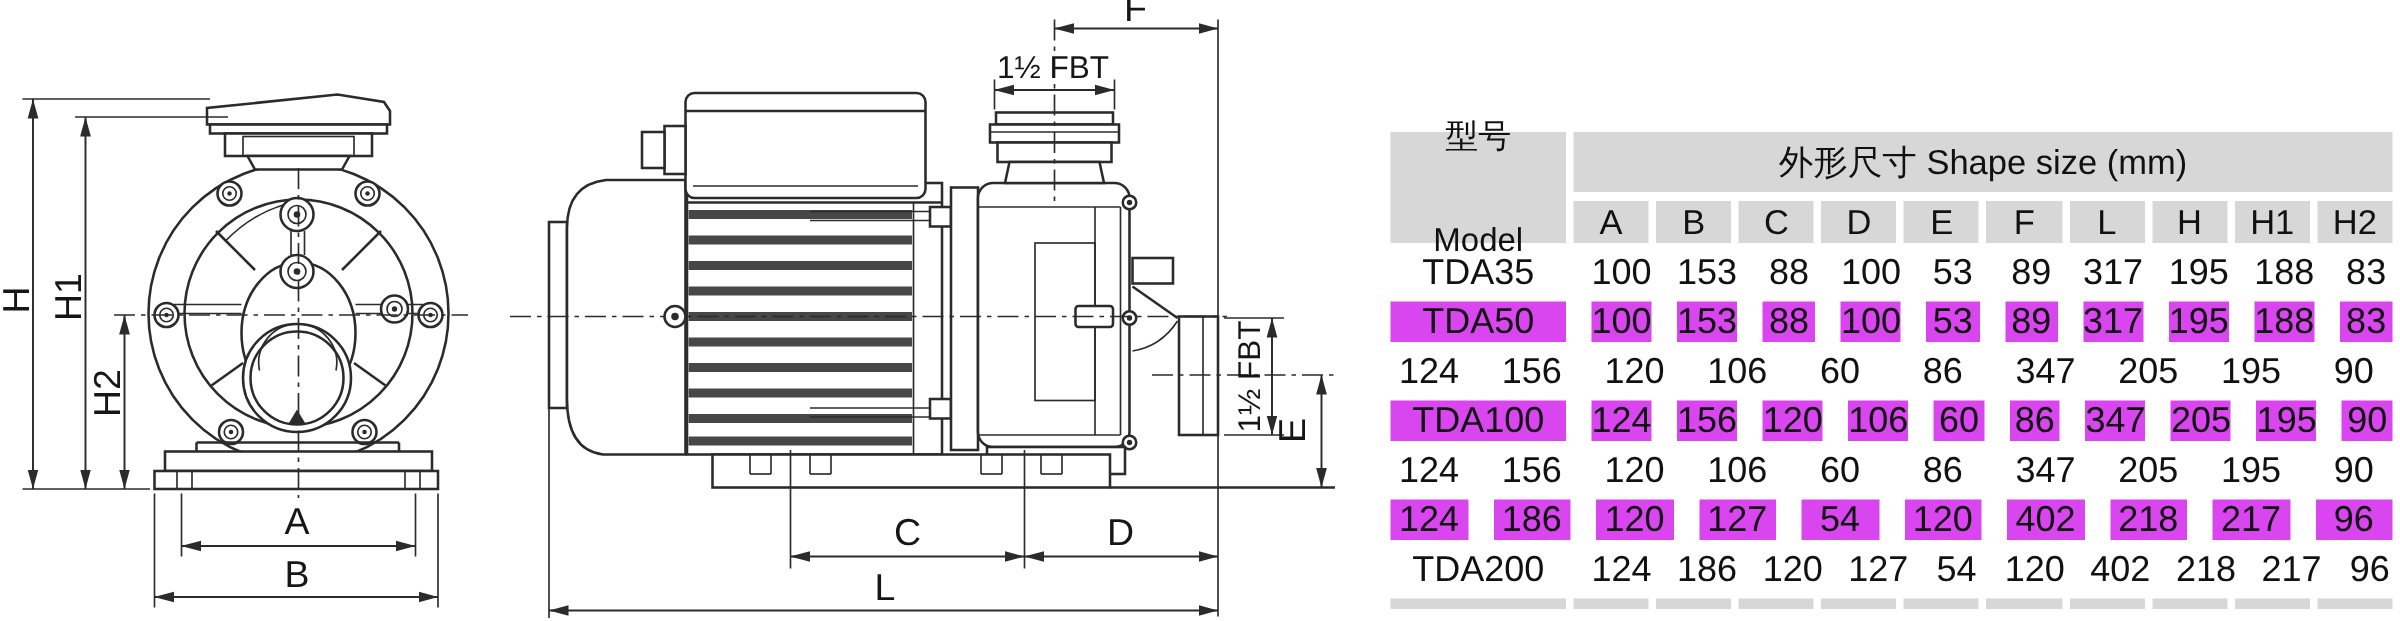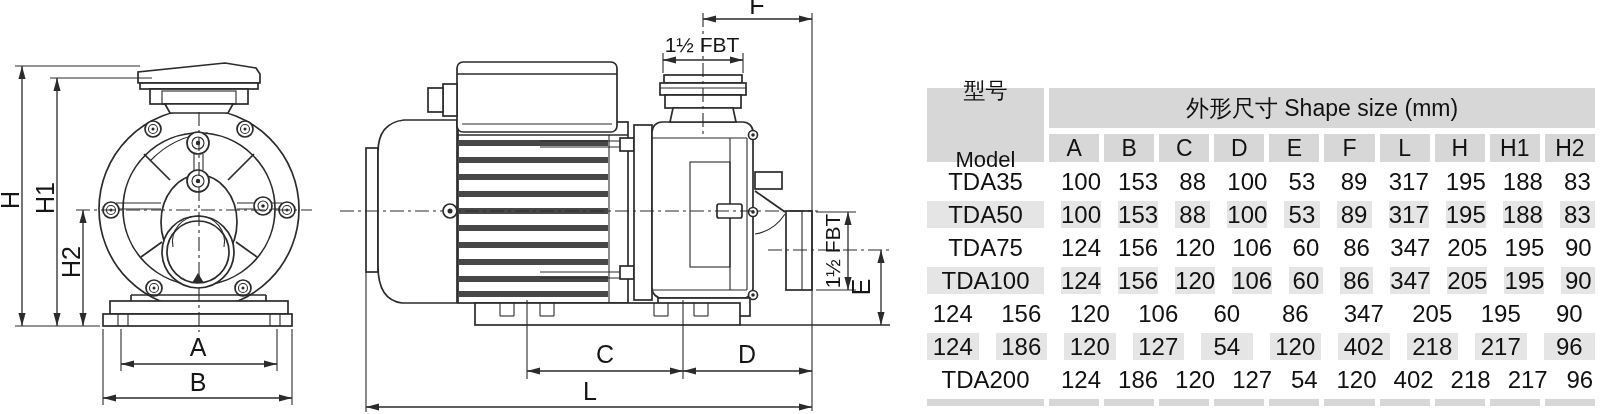--- a/index.html
+++ b/index.html
@@ -22,21 +22,21 @@
   .thead{display:flex;gap:5px;margin-bottom:6px;}
   .model-head{width:117px;height:74px;display:flex;flex-direction:column;justify-content:center;
               align-items:center;font-size:22px;line-height:1.25;text-align:center;gap:41px;}
   .head-right{flex:1;display:flex;flex-direction:column;gap:6px;}
   .size-title{height:40px;line-height:40px;text-align:center;font-size:23px;}
   .letters{display:flex;gap:5px;height:28px;}
   .letters .cell{flex:1;text-align:center;line-height:28px;font-size:23px;}
   .trow{display:flex;gap:17px;height:27px;margin-bottom:6px;}
   .trow .model{width:117px;text-align:center;line-height:27px;font-size:24px;}
   .trow .val{flex:1;text-align:center;line-height:27px;font-size:24px;}
-  .trow.shaded > div{background:#e5e5e5;}
+  .trow.shaded > div{background:#d946ef;}
   .partial{display:flex;gap:5px;height:7px;margin-top:2px;}
   .partial .model{width:117px;}
   .partial .val{flex:1;}
 </style>
 </head>
 <body>
 
 <div id="canvas">
 
   <svg width="905" height="414" viewBox="0 0 905 414" style="position:absolute;left:0;top:0;">
@@ -324,21 +324,20 @@
           <div class="val">88</div>
           <div class="val">100</div>
           <div class="val">53</div>
           <div class="val">89</div>
           <div class="val">317</div>
           <div class="val">195</div>
           <div class="val">188</div>
           <div class="val">83</div>
         </div>
         <div class="trow">
-          <div class="model">TDA75</div>
           <div class="val">124</div>
           <div class="val">156</div>
           <div class="val">120</div>
           <div class="val">106</div>
           <div class="val">60</div>
           <div class="val">86</div>
           <div class="val">347</div>
           <div class="val">205</div>
           <div class="val">195</div>
           <div class="val">90</div>

